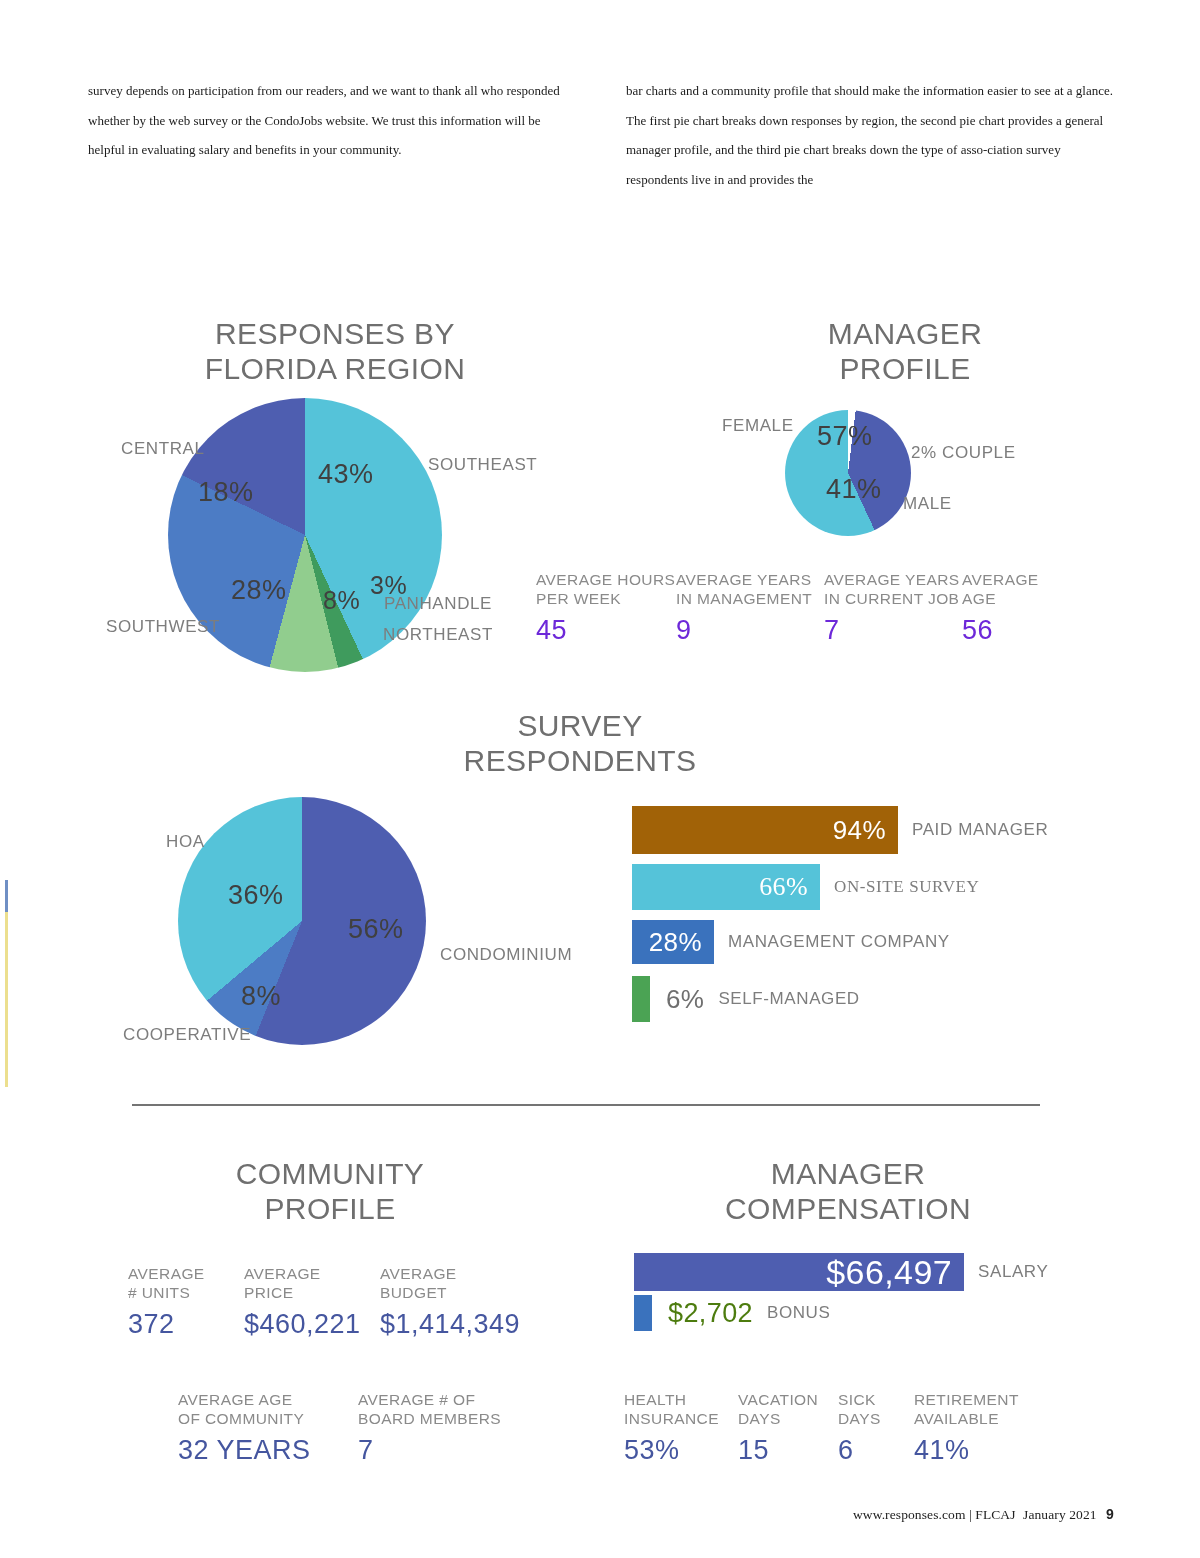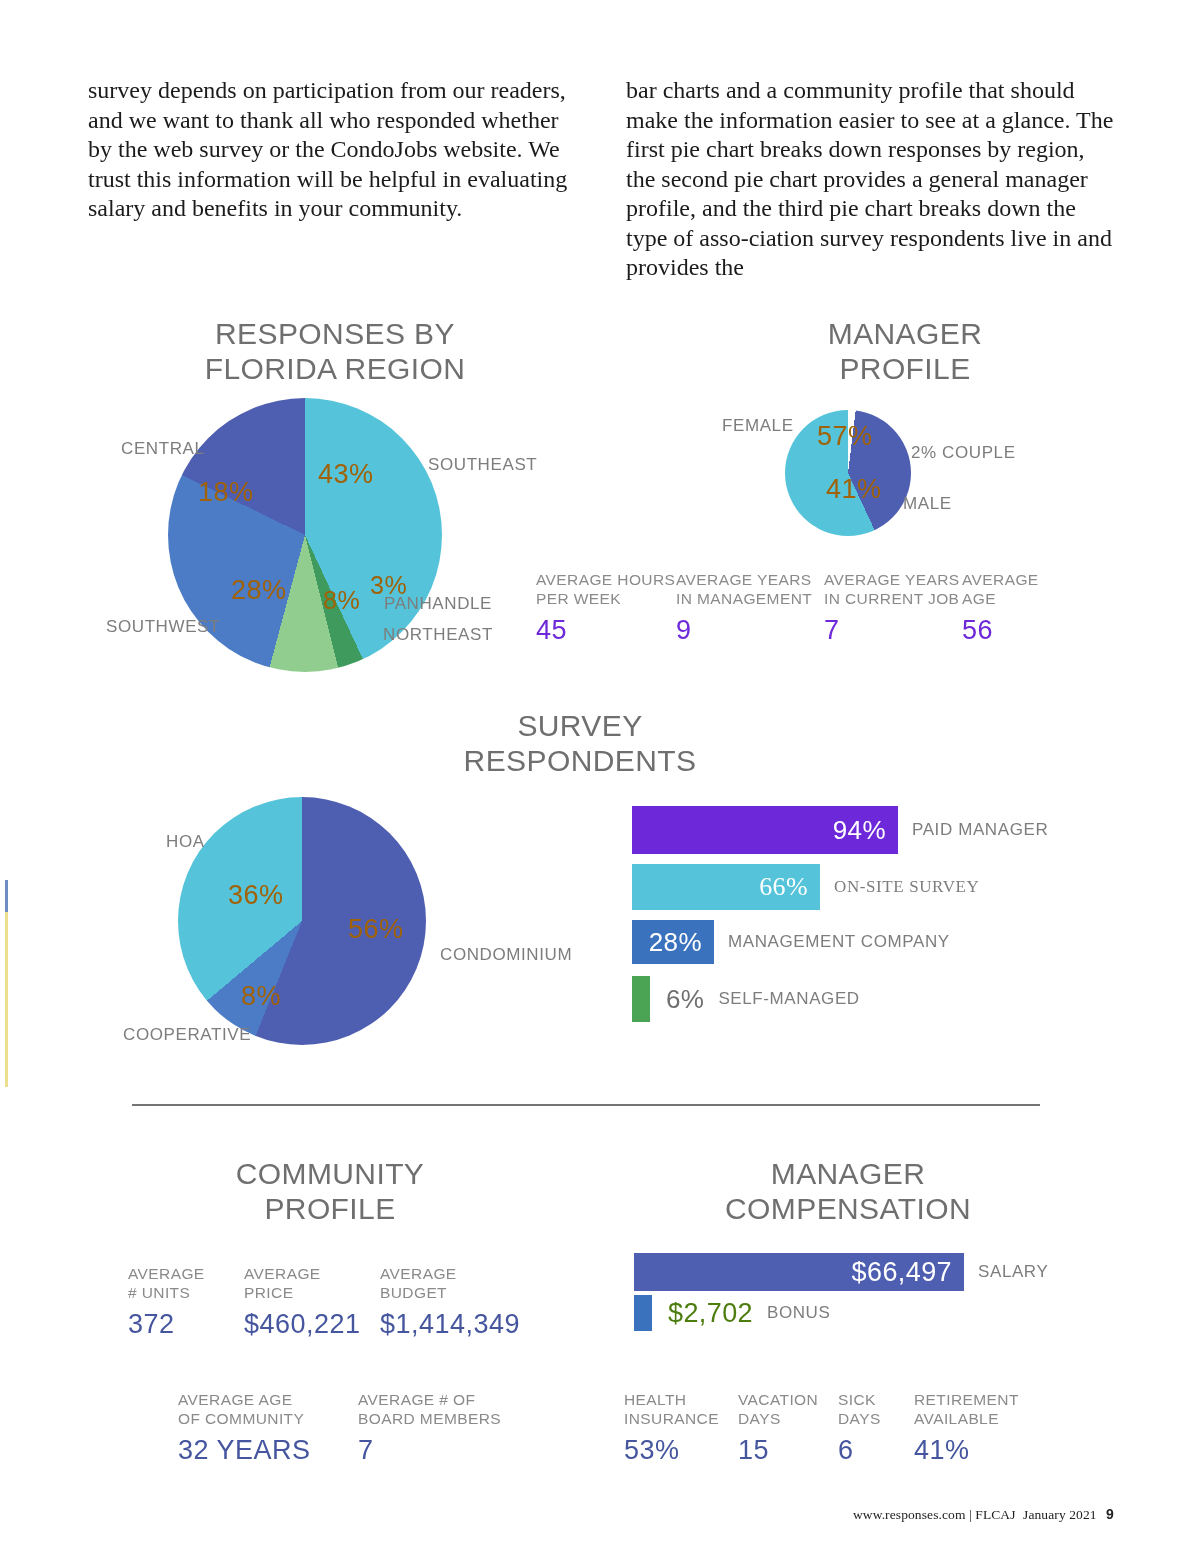--- a/index.html
+++ b/index.html
@@ -21,21 +21,21 @@
   .edge-yellow {
     position: absolute; left: 5px; top: 912px; width: 3px; height: 175px;
     background: #ecdf8e;
   }
 
   
   .intro { position: absolute; top: 76px; left: 0; width: 1200px; }
   .col {
     position: absolute; top: 0;
     font-family: "Liberation Serif", serif;
-    font-size: 24px;
+    font-size: 13px;
     line-height: 29.5px;
     color: #1b1b1b;
   }
   .col-left  { left: 88px;  width: 492px; }
   .col-right { left: 626px; width: 492px; }
   .col p { margin: 0; }
   .col p.indent { text-indent: 26px; }
 
   
   .sect-title {
@@ -49,21 +49,21 @@
     white-space: pre-line;
   }
 
   
   .abs { position: absolute; }
 
   
   .pie { position: absolute; border-radius: 50%; }
   .slice-label {
     position: absolute;
-    color: #a16207;
+    color: #404040;
     font-size: 27px;
     letter-spacing: 0.5px;
     white-space: nowrap;
   }
   .cat-label {
     position: absolute;
     color: #7d7d7d;
     font-size: 17px;
     letter-spacing: 0.6px;
     white-space: nowrap;
@@ -216,21 +216,21 @@
 
 <div class="slice-label" style="left:348px; top:914px;">56%</div>
 <div class="slice-label" style="left:228px; top:880px;">36%</div>
 <div class="slice-label" style="left:241px; top:981px;">8%</div>
 
 <div class="cat-label" style="left:166px; top:832px;">HOA</div>
 <div class="cat-label" style="left:440px; top:945px;">CONDOMINIUM</div>
 <div class="cat-label" style="left:123px; top:1025px;">COOPERATIVE</div>
 
 <div class="bar-row" style="left:632px; top:806px; height:48px;">
-  <div class="bar" style="width:266px; background:#6d28d9;">94%</div>
+  <div class="bar" style="width:266px; background:#a16207;">94%</div>
   <div class="bar-name">PAID MANAGER</div>
 </div>
 
 <div class="bar-row" style="left:632px; top:864px; height:46px;font-family:Liberation Serif, serif;">
   <div class="bar" style="width:188px; background:#55c3d9;">66%</div>
   <div class="bar-name">ON-SITE SURVEY</div>
 </div>
 
 <div class="bar-row" style="left:632px; top:920px; height:44px;">
   <div class="bar" style="width:82px; background:#3a72bd;">28%</div>
@@ -272,21 +272,21 @@
 <div class="stat" style="left:358px; top:1390px; width:152px;">
   <div class="cap">AVERAGE # OF
 BOARD MEMBERS</div>
   <div class="val blue">7</div>
 </div>
 
 <div class="sect-title abs" style="left:668px; top:1156px; width:360px;">MANAGER
 COMPENSATION</div>
 
 <div class="bar-row" style="left:634px; top:1253px; height:38px;">
-  <div class="bar" style="width:330px; background:#4e5eb0; font-size:27px;">$66,497</div>
+  <div class="bar" style="width:330px; background:#4e5eb0; font-size:34px;">$66,497</div>
   <div class="bar-name">SALARY</div>
 </div>
 
 <div class="bar-row" style="left:634px; top:1295px; height:36px;">
   <div class="bar outside-val" style="width:18px; background:#3a72bd;"></div>
   <div class="bar-val-out" style="font-size:27px;">$2,702</div>
   <div class="bar-name">BONUS</div>
 </div>
 
 <div class="stat" style="left:624px; top:1390px; width:106px;">

